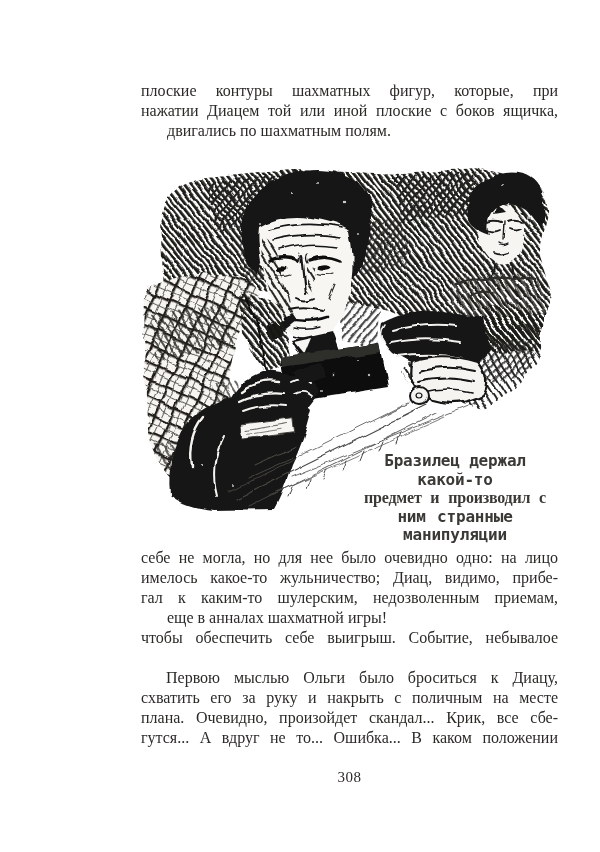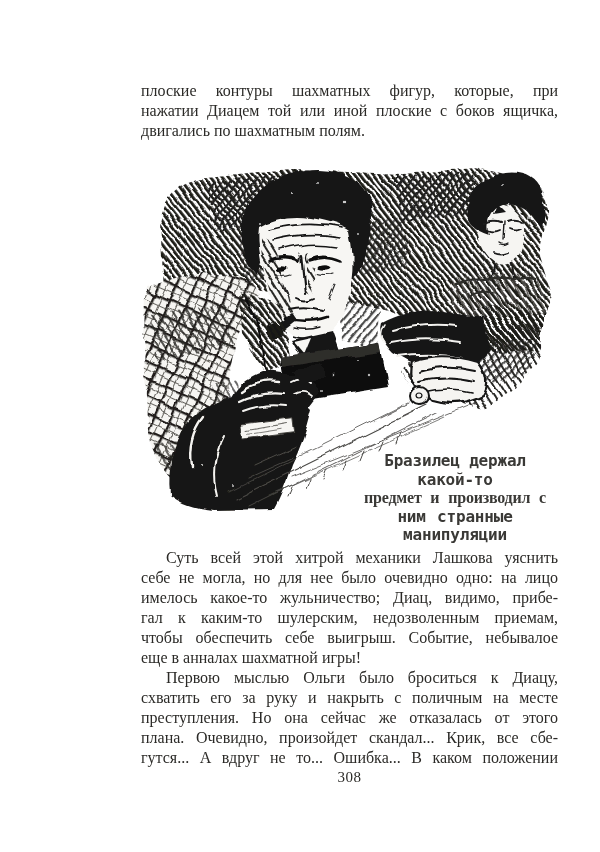--- a/index.html
+++ b/index.html
@@ -2,21 +2,21 @@
 <html><head>
 <meta charset="utf-8">
 <style>
   html,body{margin:0;padding:0;background:#ffffff;}
   .page{
     position:relative;width:600px;height:784px;background:#ffffff;
     font-family:"Liberation Serif",serif;color:#2b2a27;overflow:hidden;
   }
   .para{position:absolute;left:141px;width:417px;font-size:16px;line-height:20px;}
   .para .line{text-align:justify;text-align-last:justify;}
-  .para .line.noj{text-align-last:left;}
+  .para .line.noj{text-align-last:left;margin-left:26px;}
   .para .line.ind{text-indent:25px;}
   .page-number{
     position:absolute;left:141px;top:769px;width:417px;text-align:center;
     font-size:15px;letter-spacing:.5px;font-feature-settings:"onum";
   }
   .art-wrap{position:absolute;left:142px;top:165px;width:416px;height:370px;}
   .art-wrap svg{display:block;width:416px;height:370px;}
   .caption{
     position:absolute;left:352px;top:452px;width:206px;
     font-family:"DejaVu Sans Mono","Liberation Mono",monospace;
@@ -231,30 +231,28 @@
     </svg>
   </div>
 
   <div class="caption">
       <div class="cl cl1">Бразилец держал какой-то</div>
       <div class="cl cl2">предмет и производил с</div>
       <div class="cl cl3">ним странные манипуляции</div>
     </div>
 
   <div class="para" style="top:548px">
-      <div class="line ind">Суть всей этой хитрой механики Лашкова уяснить</div>
       <div class="line">себе не могла, но для нее было очевидно одно: на лицо</div>
       <div class="line">имелось какое-то жульничество; Диац, видимо, прибе-</div>
       <div class="line">гал к каким-то шулерским, недозволенным приемам,</div>
+      <div class="line noj">еще в анналах шахматной игры!</div>
       <div class="line">чтобы обеспечить себе выигрыш. Событие, небывалое</div>
-      <div class="line noj">еще в анналах шахматной игры!</div>
     </div>
   <div class="para" style="top:668px">
       <div class="line ind">Первою мыслью Ольги было броситься к Диацу,</div>
       <div class="line">схватить его за руку и накрыть с поличным на месте</div>
-      <div class="line">преступления. Но она сейчас же отказалась от этого</div>
       <div class="line">плана. Очевидно, произойдет скандал... Крик, все сбе-</div>
       <div class="line">гутся... А вдруг не то... Ошибка... В каком положении</div>
     </div>
 
   <div class="page-number">308</div>
 
 </div>
 
 </body></html>

